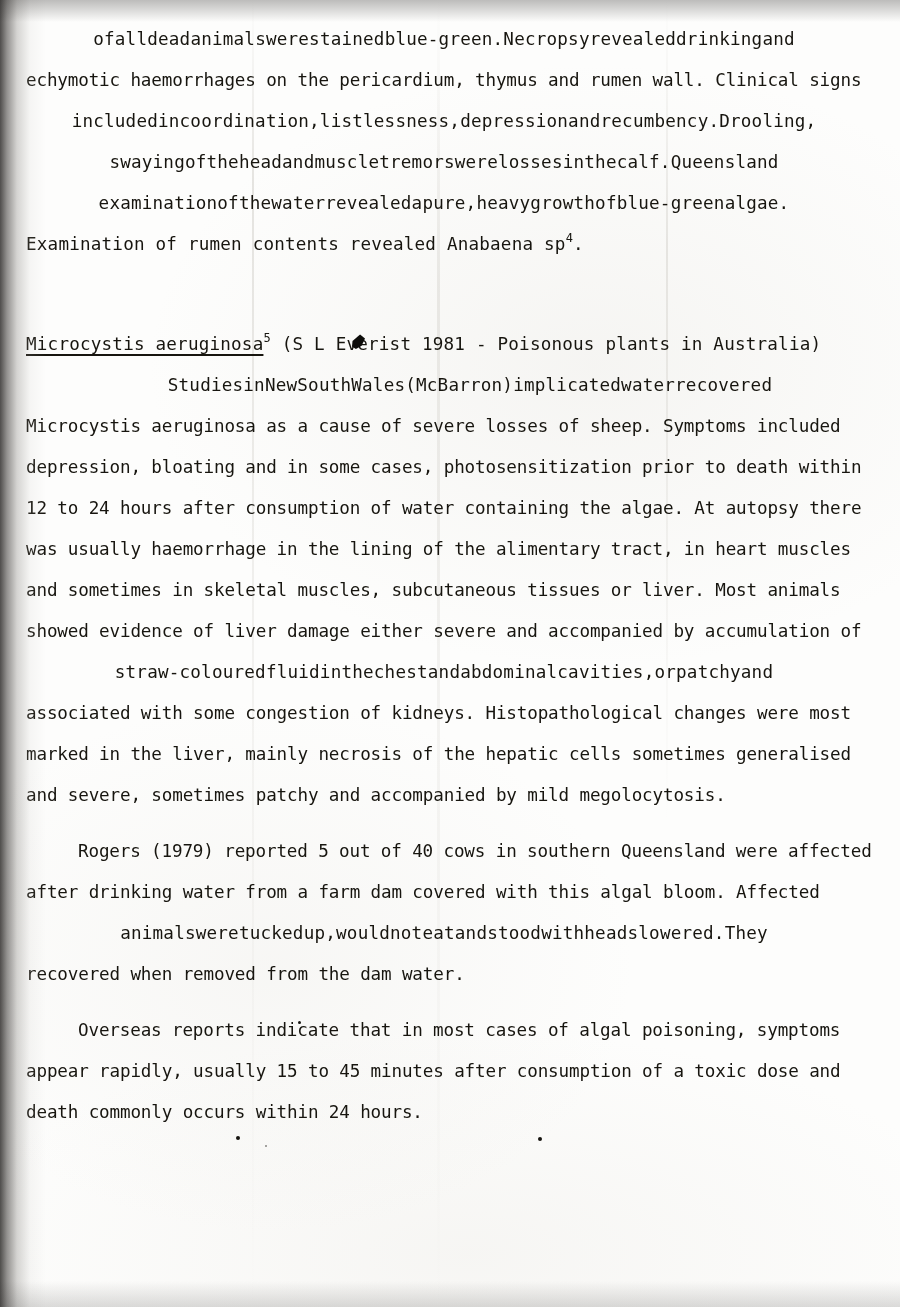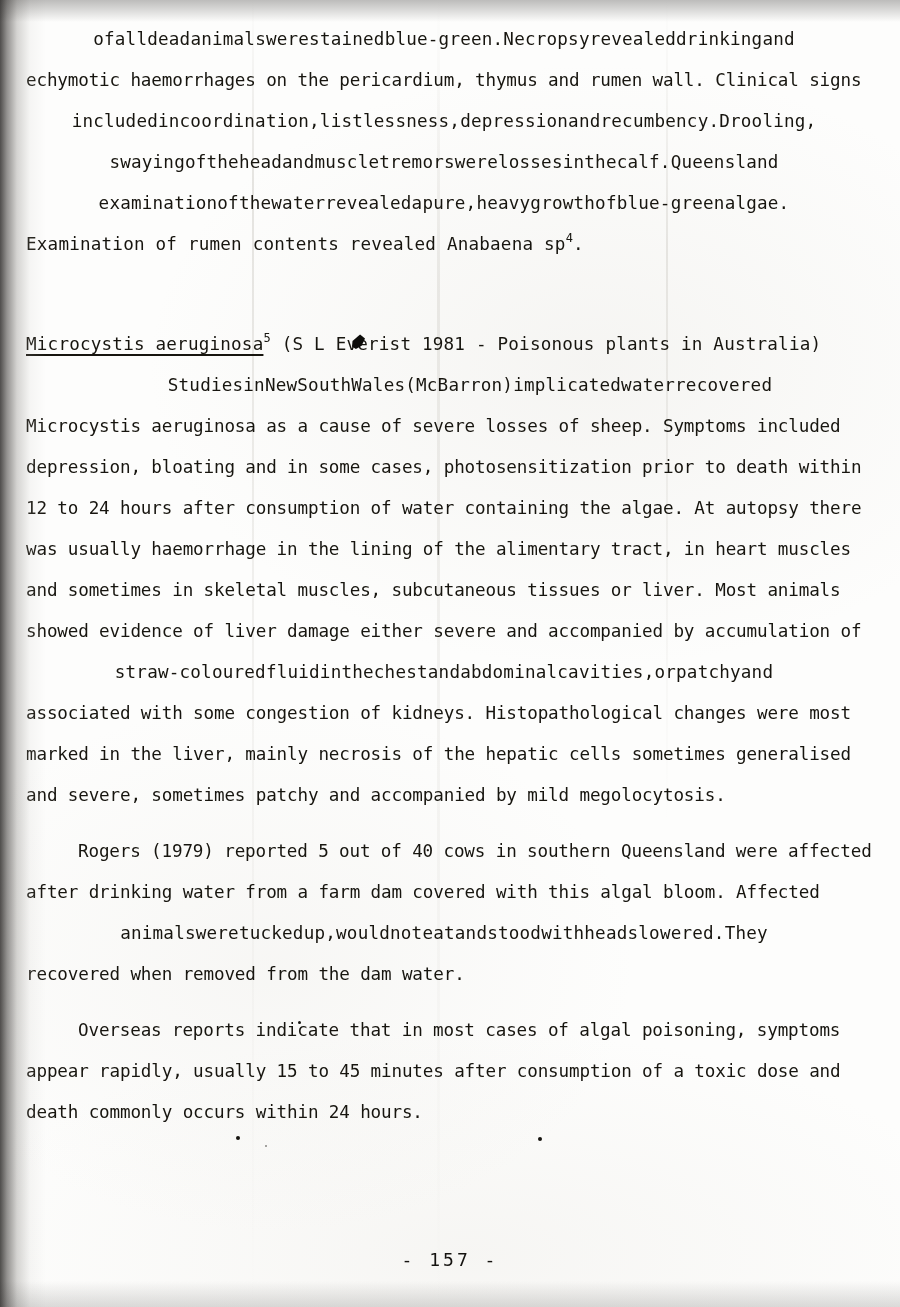--- a/index.html
+++ b/index.html
@@ -306,19 +306,18 @@
     <div class="line tight" style="top:1058px;">appear rapidly, usually 15 to 45 minutes after consumption of a toxic dose and</div>
     <div class="line tight" style="top:1099px;">death commonly occurs within 24 hours.</div>
 
   </div>
 
   <div class="speck" style="left:236px; top:1136px; width:4px; height:4px;"></div>
   <div class="speck" style="left:538px; top:1137px; width:4px; height:4px;"></div>
   <div class="speck" style="left:298px; top:1021px; width:3px; height:3px;"></div>
   <div class="speck" style="left:265px; top:1145px; width:2px; height:2px; opacity:.5;"></div>
 
-  <div class="folio">- 157 -</div>
 
   <div class="gutter-shadow"></div>
   <div class="edge-shadow-top"></div>
   <div class="edge-shadow-bottom"></div>
 
 </div>
 
 </body></html>

